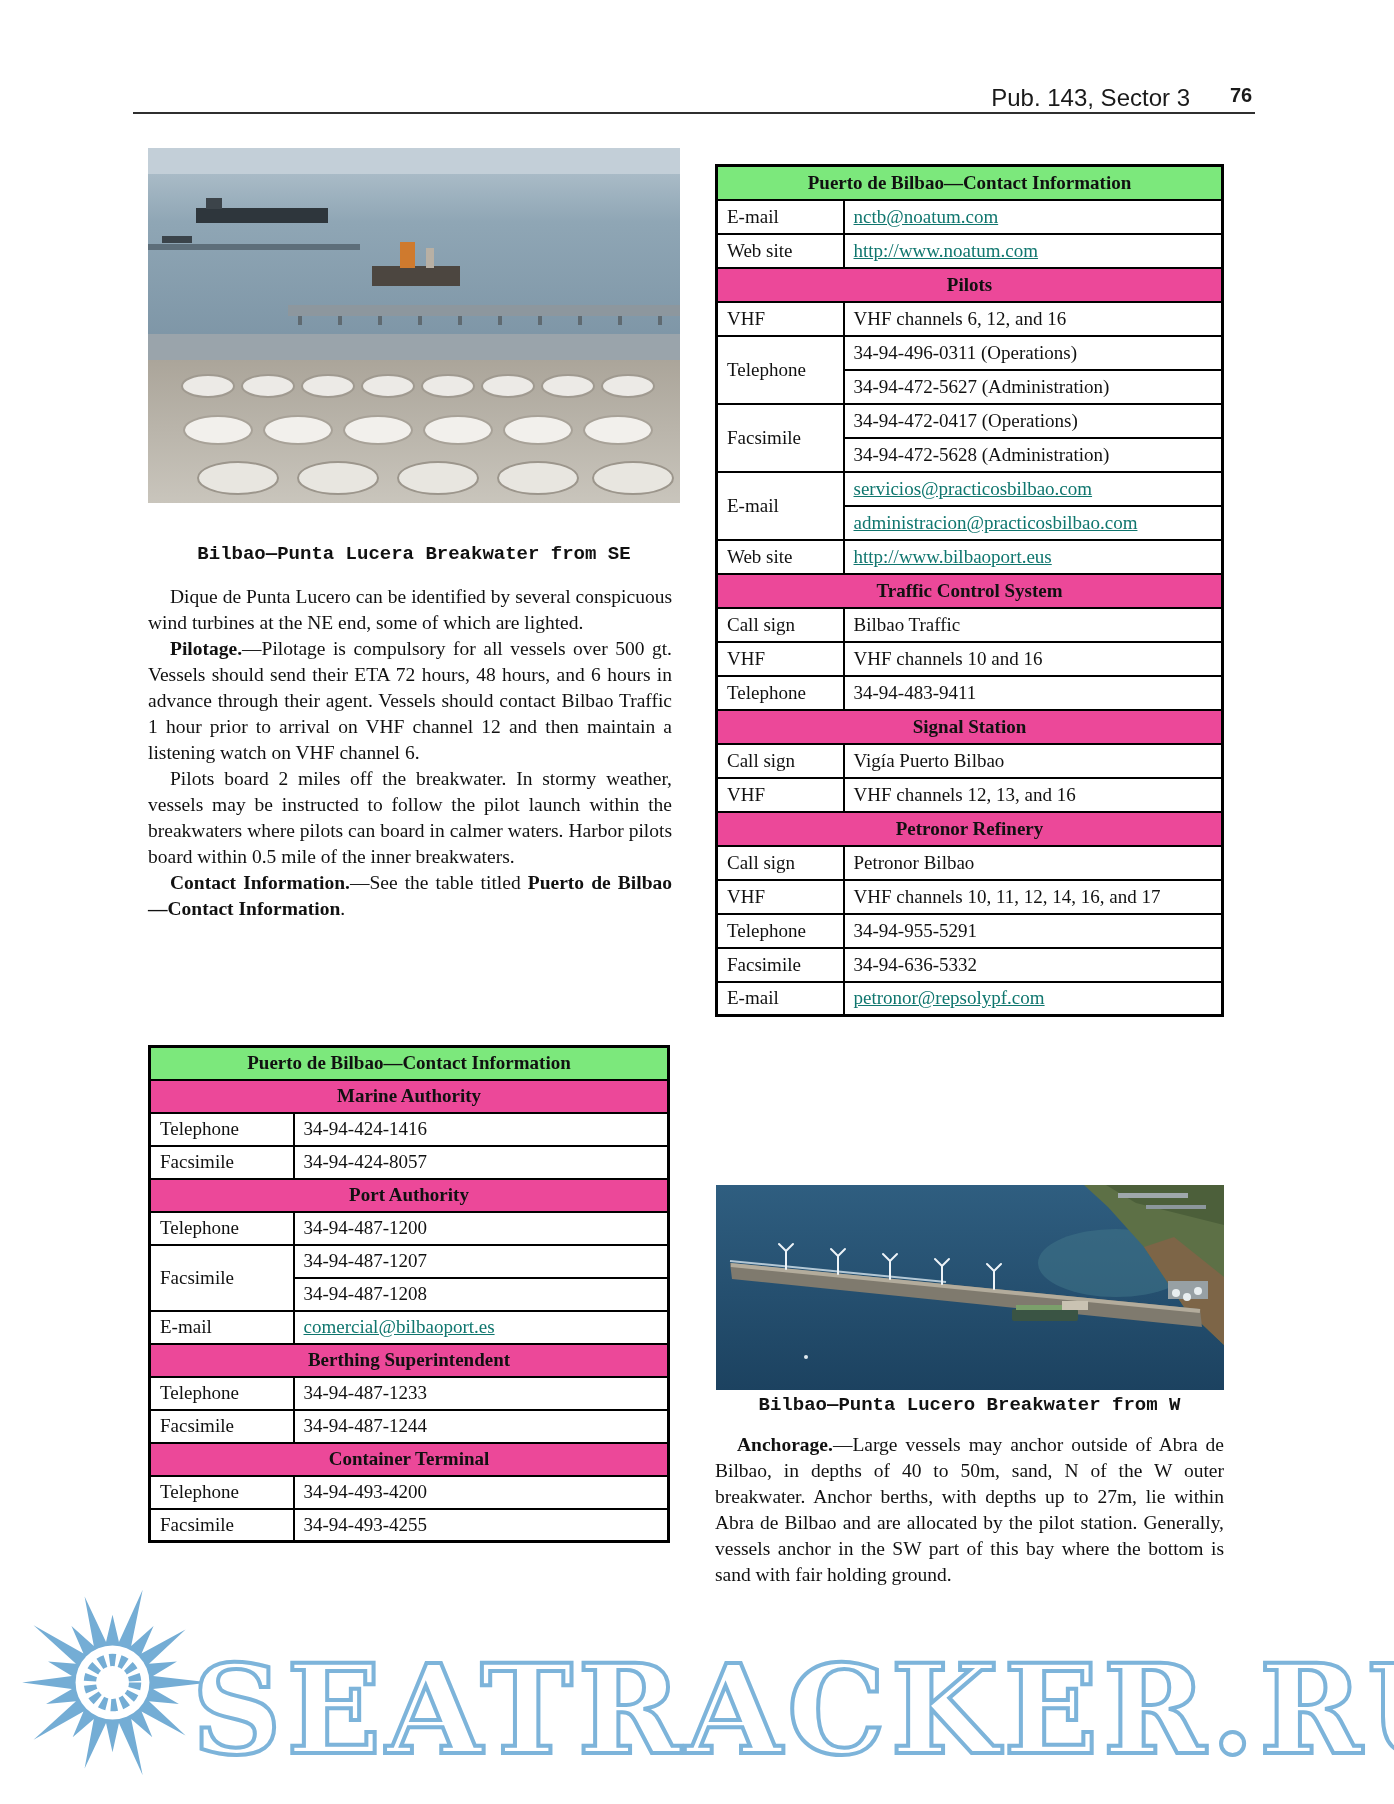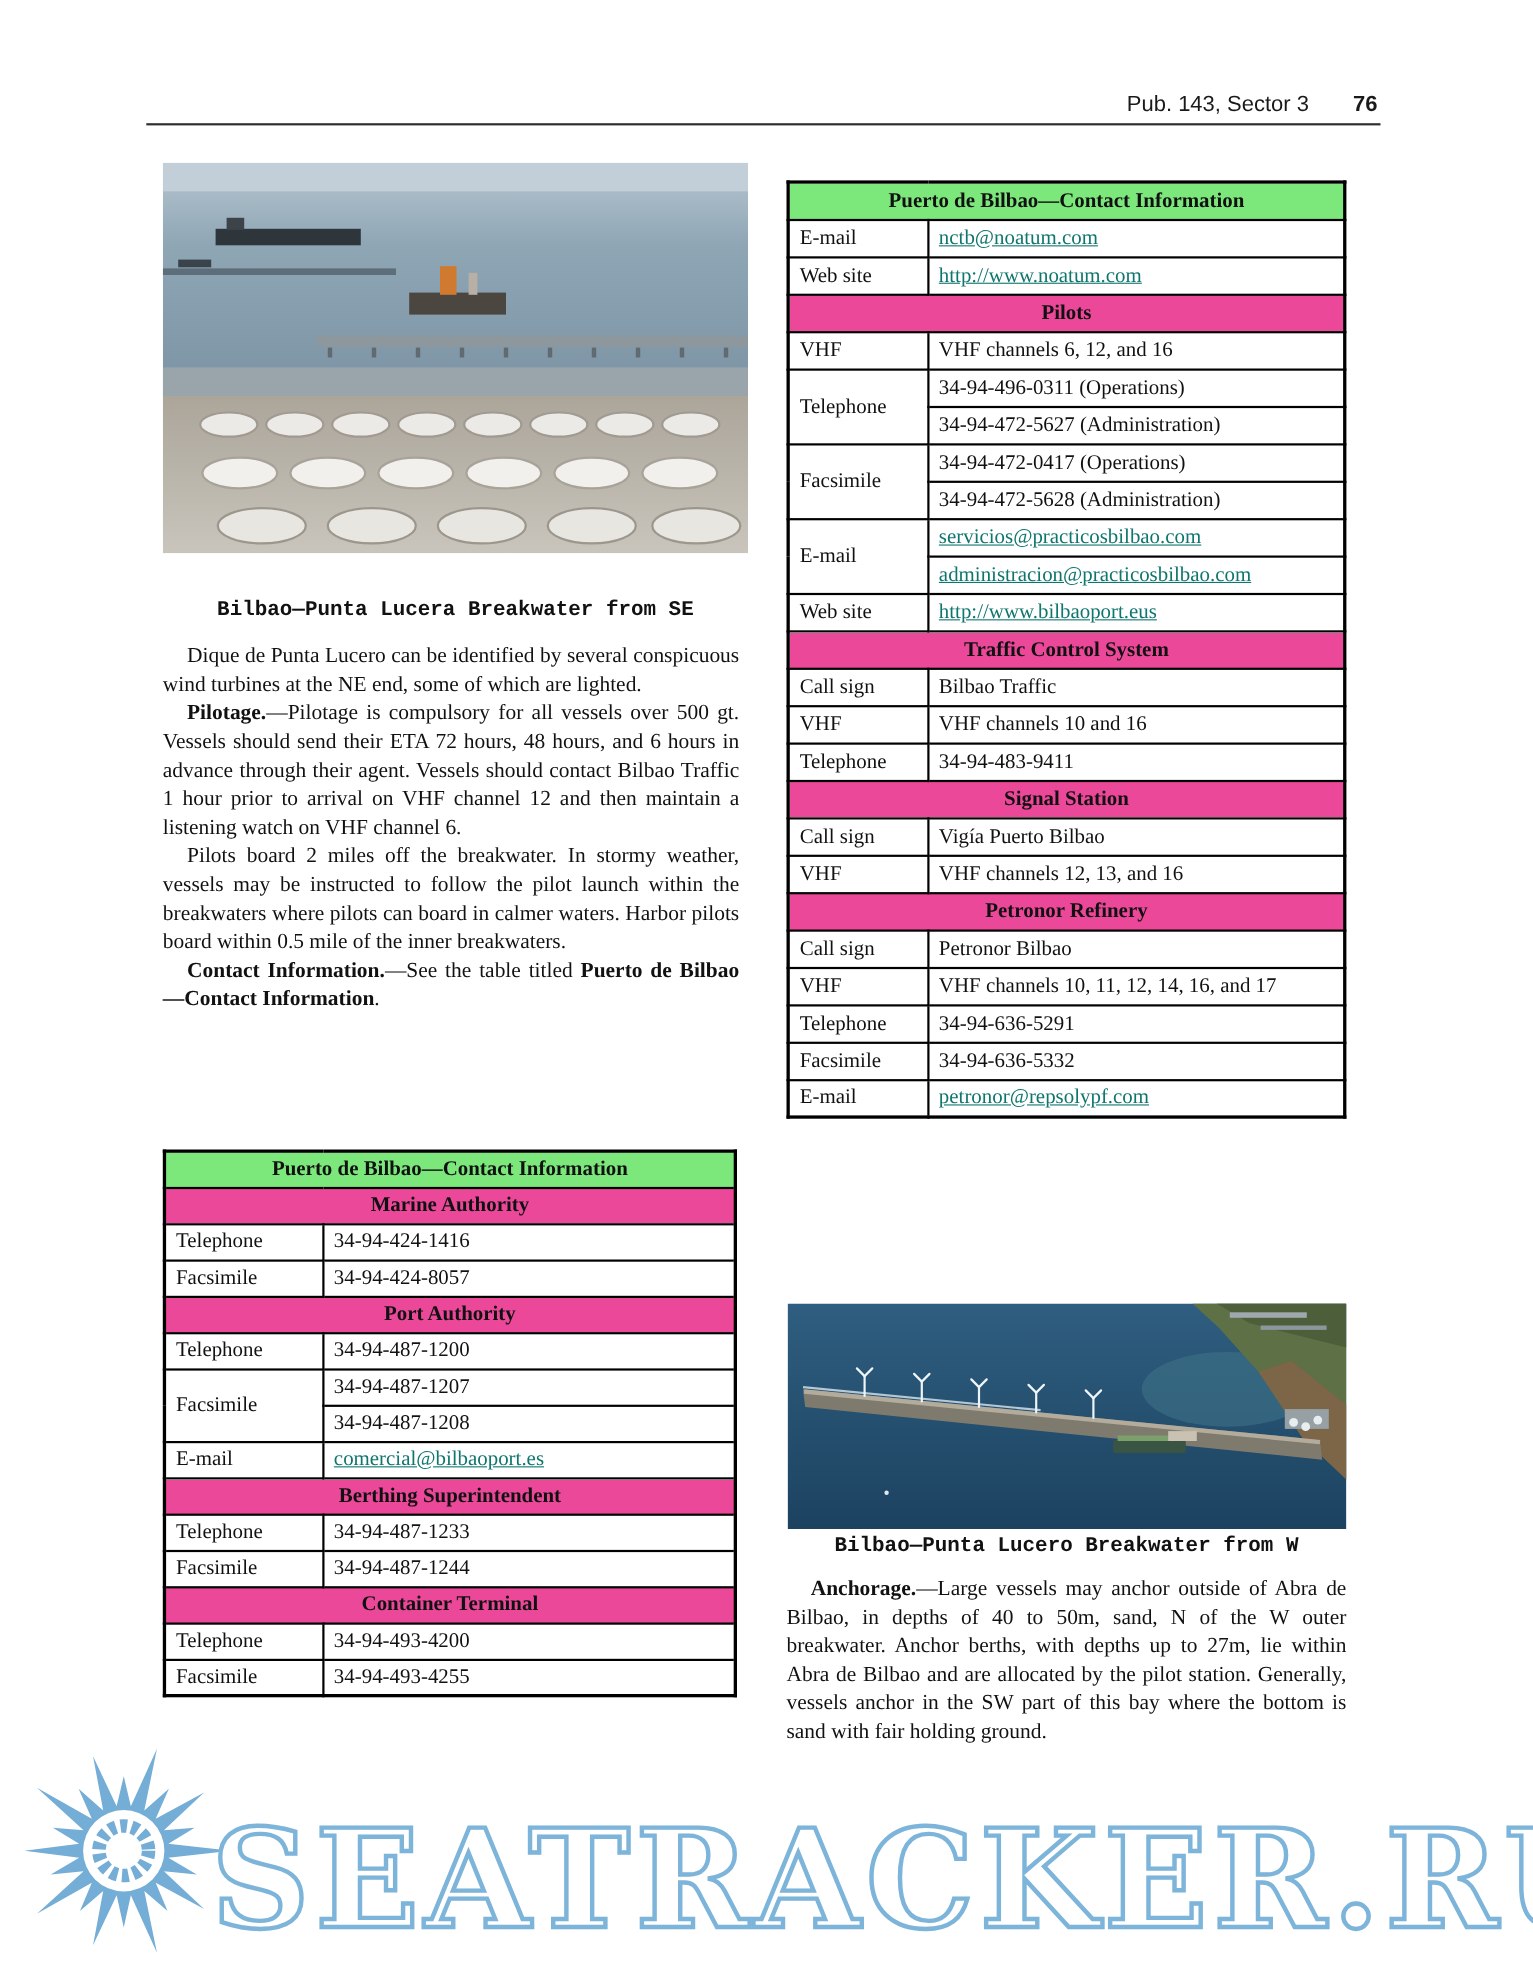--- a/index.html
+++ b/index.html
@@ -4,21 +4,21 @@
 <style>
   html,body { margin:0; padding:0; background:#e9e9e9; }
   .doc {
     position:relative; width:1394px; height:1804px; margin:0 auto;
     background:#ffffff; overflow:hidden;
     font-family:"Liberation Serif", serif; color:#111;
   }
   .abs { position:absolute; }
 
   
-  .pubhead { font-family:"Liberation Sans", sans-serif; font-size:20px; color:#1a1a1a; }
+  .pubhead { font-family:"Liberation Sans", sans-serif; font-size:24px; color:#1a1a1a; }
   .pagenum { font-family:"Liberation Sans", sans-serif; font-size:20px; font-weight:bold; color:#1a1a1a; }
   .hrule { border-top:2px solid #2f2f2f; }
 
   
   .photo { display:block; }
   .caption { font-weight:bold; font-size:19px; text-align:center;font-family:Liberation Mono, monospace; }
 
   
   .textcol { font-size:19.5px; line-height:26px; text-align:justify; }
   .para { margin:0; text-indent:22px; }
@@ -265,21 +265,21 @@
     <tr>
       <td>Call sign</td>
       <td>Petronor Bilbao</td>
     </tr>
     <tr>
       <td>VHF</td>
       <td>VHF channels 10, 11, 12, 14, 16, and 17</td>
     </tr>
     <tr>
       <td>Telephone</td>
-      <td>34-94-636-5291</td>
+      <td>34-94-955-5291</td>
     </tr>
     <tr>
       <td>Facsimile</td>
       <td>34-94-636-5332</td>
     </tr>
     <tr>
       <td>E-mail</td>
       <td><span class="lnk">petronor@repsolypf.com</span></td>
     </tr>
   </tbody>

